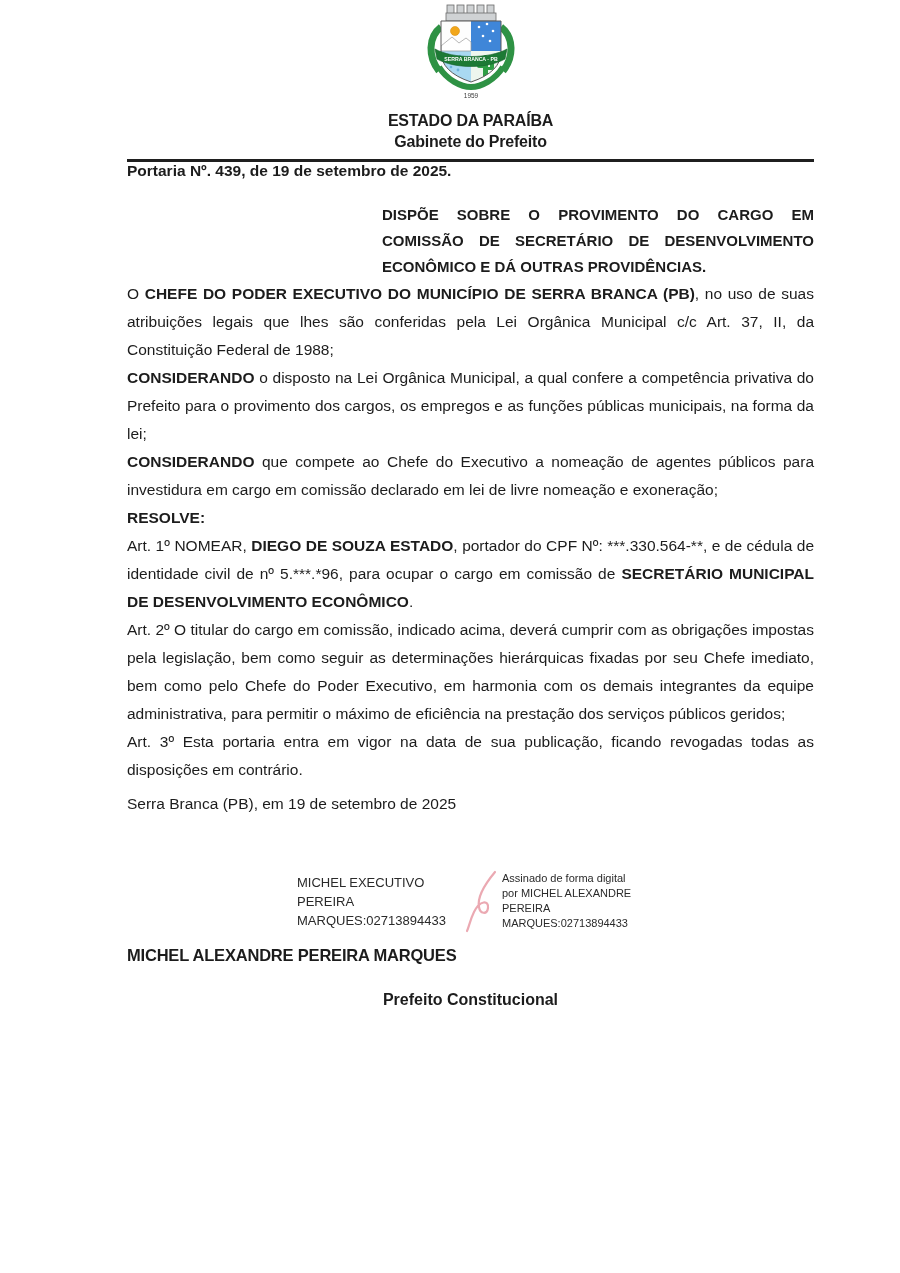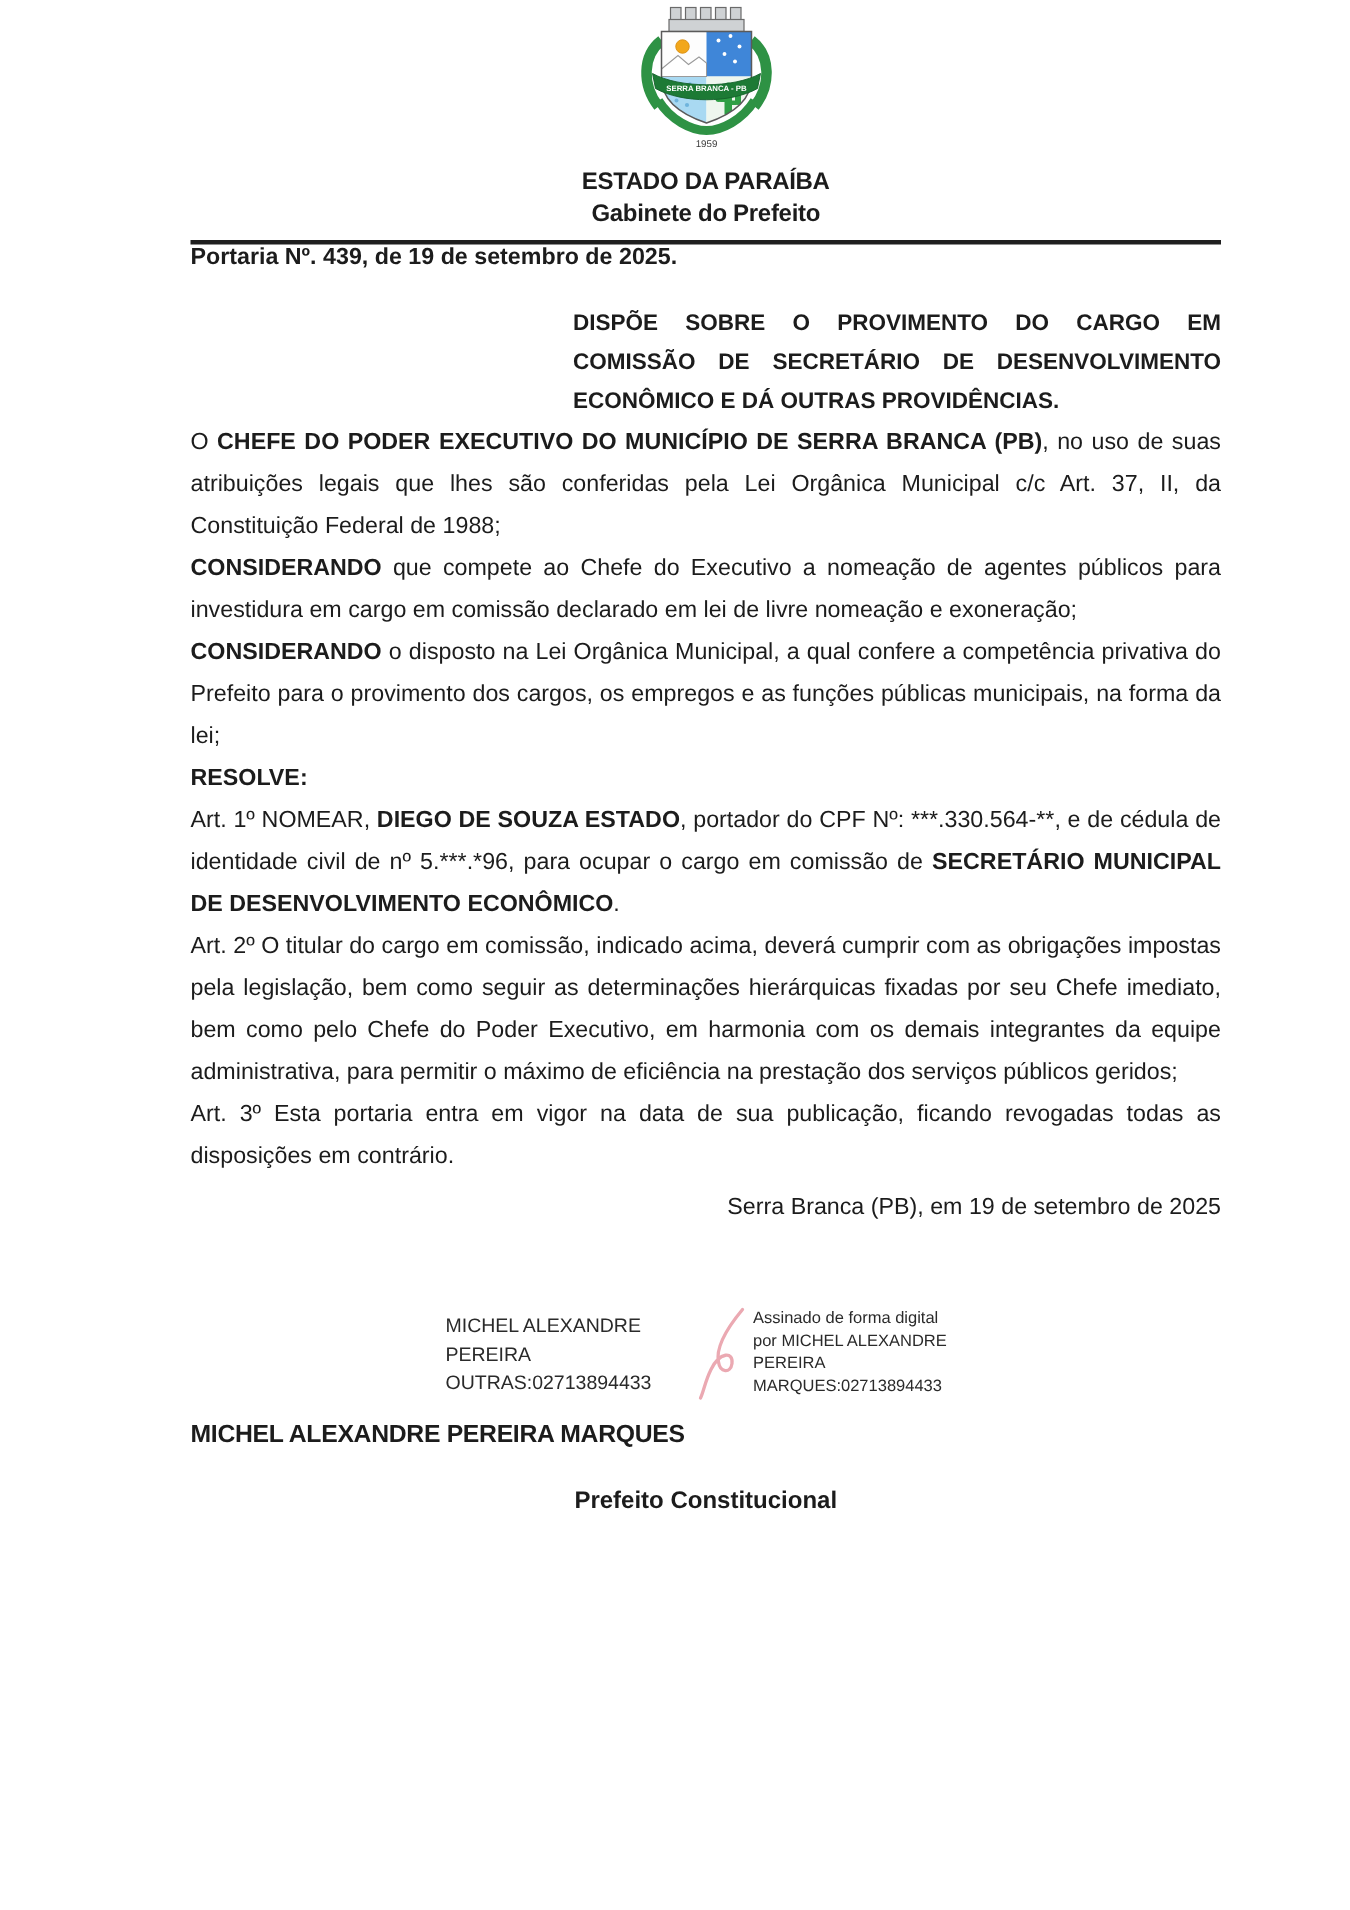--- a/index.html
+++ b/index.html
@@ -25,21 +25,21 @@
     font-size:15.5px;line-height:28px;text-align:justify;margin:0;
   }
   .mt-pre{margin-top:30px;}
   .mt-c1{margin-top:16px;}
   .mt-c2{margin-top:26px;}
   .mt-res{margin-top:13px;}
   .mt-a1{margin-top:18px;}
   .mt-a2{margin-top:9px;}
   .mt-a3{margin-top:18px;}
   .dateline{
-    font-size:15.5px;text-align:right;margin-top:11px;
+    font-size:15.5px;text-align:left;margin-top:11px;
   }
   .sig-cluster{
     margin-top:56px;display:flex;justify-content:center;align-items:center;
   }
   .sig-cert-name{
     width:160px;font-size:13px;line-height:19px;color:#2a2a2a;
     text-align:left;
   }
   .sig-flourish{margin:0 3px 0 8px;flex:none;}
   .sig-cert-statement{
@@ -122,36 +122,36 @@
   <div class="rule"></div>
 
   <div class="content">
 
     <div class="doc-title">Portaria Nº. 439, de 19 de setembro de 2025.</div>
 
     <div class="epigraph">DISPÕE SOBRE O PROVIMENTO DO CARGO EM COMISSÃO DE SECRETÁRIO DE DESENVOLVIMENTO ECONÔMICO E DÁ OUTRAS PROVIDÊNCIAS.</div>
 
     <p class="body mt-pre"><span>O </span><b>CHEFE DO PODER EXECUTIVO DO MUNICÍPIO DE SERRA BRANCA (PB)</b><span>, no uso de suas atribuições legais que lhes são conferidas pela Lei Orgânica Municipal c/c Art. 37, II, da Constituição Federal de 1988;</span></p>
 
+    <p class="body mt-c1"><b>CONSIDERANDO</b><span> o disposto na Lei Orgânica Municipal, a qual confere a competência privativa do Prefeito para o provimento dos cargos, os empregos e as funções públicas municipais, na forma da lei;</span></p>
+
     <p class="body mt-c2"><b>CONSIDERANDO</b><span> que compete ao Chefe do Executivo a nomeação de agentes públicos para investidura em cargo em comissão declarado em lei de livre nomeação e exoneração;</span></p>
-
-    <p class="body mt-c1"><b>CONSIDERANDO</b><span> o disposto na Lei Orgânica Municipal, a qual confere a competência privativa do Prefeito para o provimento dos cargos, os empregos e as funções públicas municipais, na forma da lei;</span></p>
 
     <p class="body mt-res"><b>RESOLVE:</b></p>
 
     <p class="body mt-a1"><span>Art. 1º NOMEAR, </span><b>DIEGO DE SOUZA ESTADO</b><span>, portador do CPF Nº: ***.330.564-**, e de cédula de identidade civil de nº 5.***.*96, para ocupar o cargo em comissão de </span><b>SECRETÁRIO MUNICIPAL DE DESENVOLVIMENTO ECONÔMICO</b><span>.</span></p>
 
     <p class="body mt-a2">Art. 2º O titular do cargo em comissão, indicado acima, deverá cumprir com as obrigações impostas pela legislação, bem como seguir as determinações hierárquicas fixadas por seu Chefe imediato, bem como pelo Chefe do Poder Executivo, em harmonia com os demais integrantes da equipe administrativa, para permitir o máximo de eficiência na prestação dos serviços públicos geridos;</p>
 
     <p class="body mt-a3">Art. 3º Esta portaria entra em vigor na data de sua publicação, ficando revogadas todas as disposições em contrário.</p>
 
     <div class="dateline">Serra Branca (PB), em 19 de setembro de 2025</div>
 
     <div class="sig-cluster">
-      <div class="sig-cert-name">MICHEL ALEXANDRE PEREIRA OUTRAS:02713894433</div>
+      <div class="sig-cert-name">MICHEL EXECUTIVO PEREIRA MARQUES:02713894433</div>
       <svg class="sig-flourish" width="34" height="64" viewBox="0 0 34 64" xmlns="http://www.w3.org/2000/svg">
         <path d="M30 3 C20 15 12 28 14 38 C15 45 22 46 23 39 C24 31 15 31 9 43 C5 51 4 58 2 62" stroke="#eba9b2" stroke-width="2.2" fill="none" stroke-linecap="round"></path>
       </svg>
       <div class="sig-cert-statement">Assinado de forma digital por MICHEL ALEXANDRE PEREIRA MARQUES:02713894433</div>
     </div>
 
     <div class="signer-name">MICHEL ALEXANDRE PEREIRA MARQUES</div>
     <div class="signer-title">Prefeito Constitucional</div>
 
   </div>

